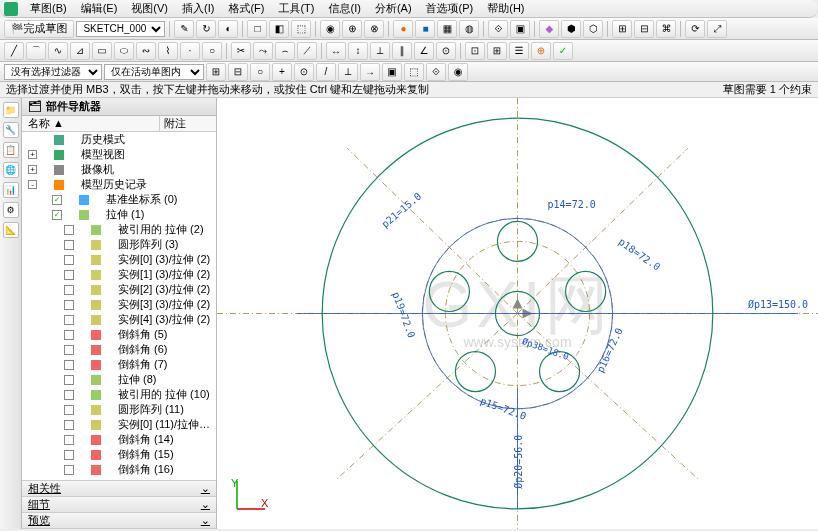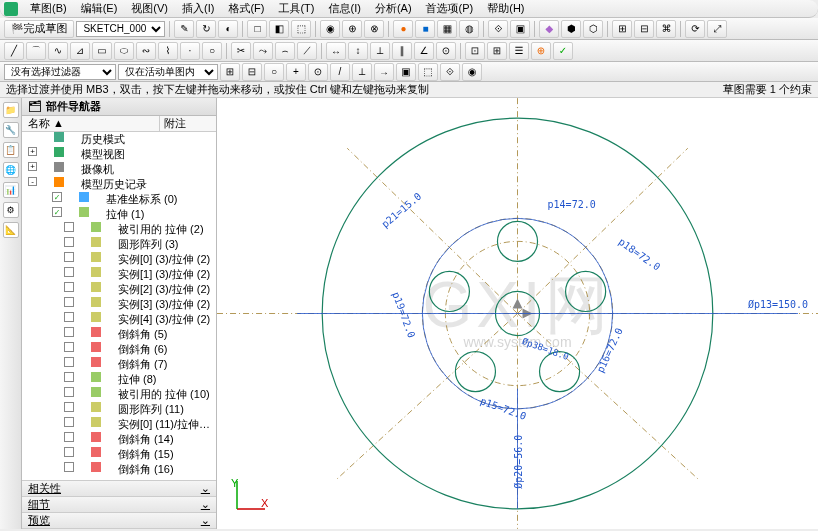--- a/index.html
+++ b/index.html
@@ -15,21 +15,21 @@
 .statusbar { height: 16px; background: #f0f0f0; border-bottom: 1px solid #ccc; display: flex; align-items: center; padding: 0 6px; justify-content: space-between; font-size: 10px; }
 .workspace { display: flex; height: calc(531px - 18px - 22px - 22px - 22px - 16px); }
 .resbar { width: 22px; background: linear-gradient(90deg,#f5f5f5,#e2e2e2); border-right: 1px solid #bbb; display: flex; flex-direction: column; align-items: center; padding-top: 4px; gap: 4px; }
 .resbar .rb { width: 16px; height: 16px; border: 1px solid #bbb; background: #fff; border-radius: 2px; font-size: 9px; display: flex; align-items: center; justify-content: center; }
 .navpanel { width: 195px; background: #fff; border-right: 1px solid #bbb; display: flex; flex-direction: column; }
 .navhdr { height: 18px; background: linear-gradient(#eee,#ddd); border-bottom: 1px solid #bbb; display: flex; align-items: center; padding: 0 6px; font-weight: bold; }
 .navcols { height: 16px; background: #f7f7f7; border-bottom: 1px solid #ccc; display: flex; font-size: 10px; }
 .navcols span:first-child { width: 138px; padding-left: 6px; border-right: 1px solid #ccc; }
 .navcols span:last-child { flex: 1; padding-left: 4px; }
 .tree { flex: 1; overflow: auto; background: #fff; }
-.tree-item { display: flex; height: 15px; padding-left: 4px; gap: 17px; font-size: 10px; white-space: nowrap; }
+.tree-item { display: flex; align-items: center; height: 15px; padding-left: 4px; gap: 17px; font-size: 10px; white-space: nowrap; }
 .tree-item .ico { width: 10px; height: 10px; display: inline-block; }
 .tree-item.d0 { padding-left: 6px; }
 .tree-item.d2 { padding-left: 30px; }
 .tree-item.d3 { padding-left: 42px; }
 .exp { width: 9px; height: 9px; border: 1px solid #888; background: #fff; font-size: 8px; line-height: 7px; text-align: center; }
 .ico-hist { background: #4a8; }
 .ico-view { background: #3a6; }
 .ico-cam { background: #888; }
 .ico-rec { background: #f80; }
 .ico-cs { background: #4af; }
@@ -128,21 +128,21 @@
   <div class="tbtn">⊙</div>
   <div class="sep"></div>
   <div class="tbtn">⊡</div>
   <div class="tbtn">⊞</div>
   <div class="tbtn">☰</div>
   <div class="tbtn" style="color:#e60">⊕</div>
   <div class="tbtn" style="color:#0a0">✓</div>
 </div>
 
 <div class="toolbar" style="height:20px">
-  <select class="dropdown" style="width:112px"><option>没有选择过滤器</option></select>
+  <select class="dropdown" style="width:98px"><option>没有选择过滤器</option></select>
   <select class="dropdown" style="width:100px"><option>仅在活动单图内</option></select>
   <div class="tbtn">⊞</div>
   <div class="tbtn">⊟</div>
   <div class="tbtn">○</div>
   <div class="tbtn">+</div>
   <div class="tbtn">⊙</div>
   <div class="tbtn">/</div>
   <div class="tbtn">⟂</div>
   <div class="tbtn">→</div>
   <div class="tbtn">▣</div>

